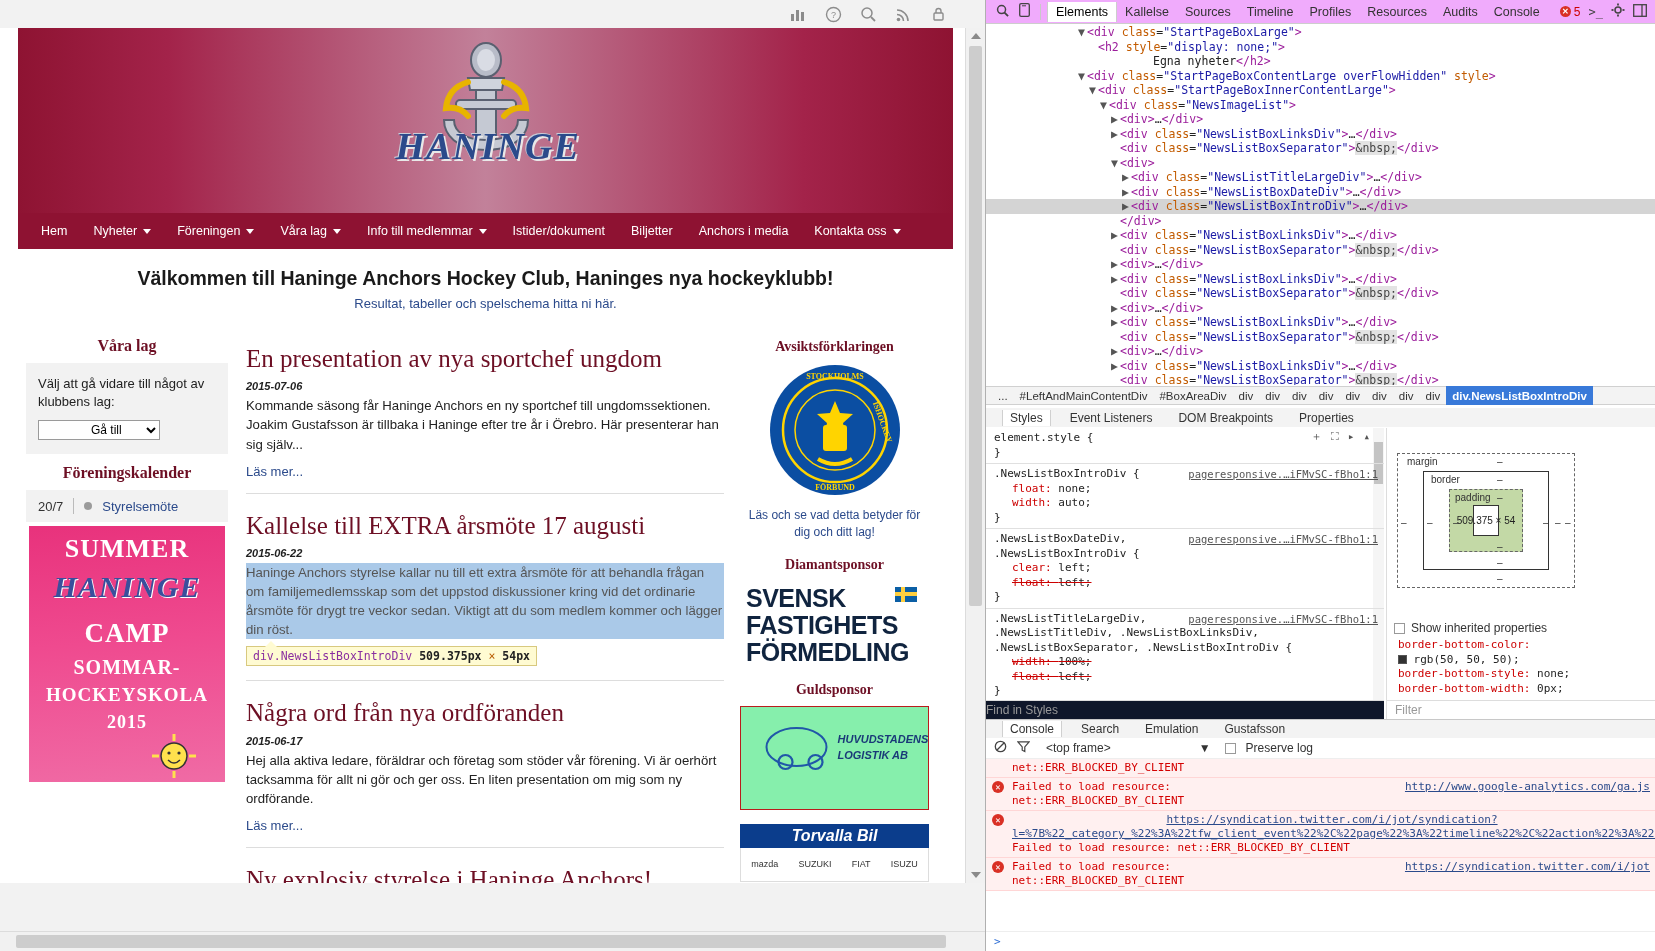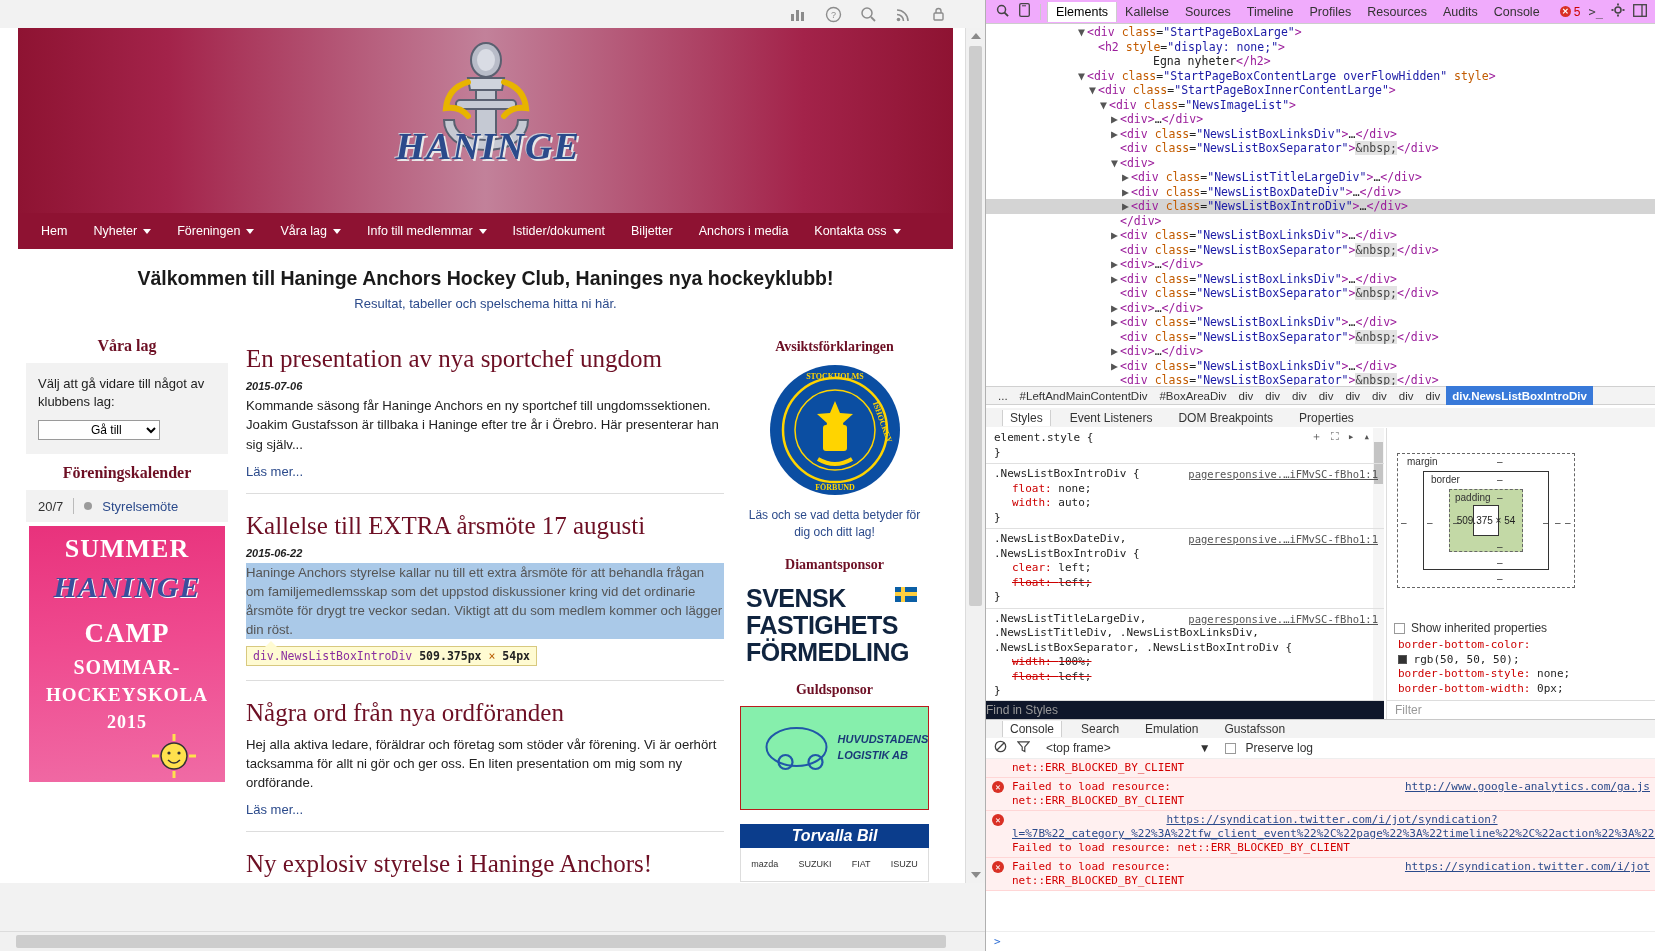--- a/index.html
+++ b/index.html
@@ -427,20 +427,21 @@
               <div class="news-item">
                 <div class="news-title">En presentation av nya sportchef ungdom</div>
                 <div class="news-date">2015-07-06</div>
                 <div class="news-intro">Kommande säsong får Haninge Anchors en ny sportchef till ungdomssektionen. Joakim Gustafsson är tillbaka i Haninge efter tre år i Örebro. Här presenterar han sig själv...</div>
                 <div class="news-links">Läs mer...</div>
                 <div class="news-sep"></div>
               </div>
               <div class="news-item"><div class="news-title">Kallelse till EXTRA årsmöte 17 augusti</div><div class="news-date">2015-06-22</div><div class="news-intro selected">Haninge Anchors styrelse kallar nu till ett extra årsmöte för att behandla frågan om familjemedlemsskap som det uppstod diskussioner kring vid det ordinarie årsmöte för drygt tre veckor sedan. Viktigt att du som medlem kommer och lägger din röst.</div><div class="dom-badge"><span class="t1">div.NewsListBoxIntroDiv</span> <span class="t2">509.375px</span> <span class="t3">×</span> <span class="t2">54px</span></div><div style="height: 10px;"></div><div class="news-sep"></div></div>
               <div class="news-item">
                 <div class="news-title">Några ord från nya ordföranden</div>
+                <div class="news-date">2015-06-17</div>
                 <div class="news-intro">Hej alla aktiva ledare, föräldrar och företag som stöder vår förening. Vi är oerhört tacksamma för allt ni gör och ger oss. En liten presentation om mig som ny ordförande.</div>
                 <div class="news-links">Läs mer...</div>
                 <div class="news-sep"></div>
               </div>
               <div class="news-item">
                 <div class="news-title">Ny explosiv styrelse i Haninge Anchors!</div>
               </div>
             </div>
 
           <div class="col-right">

